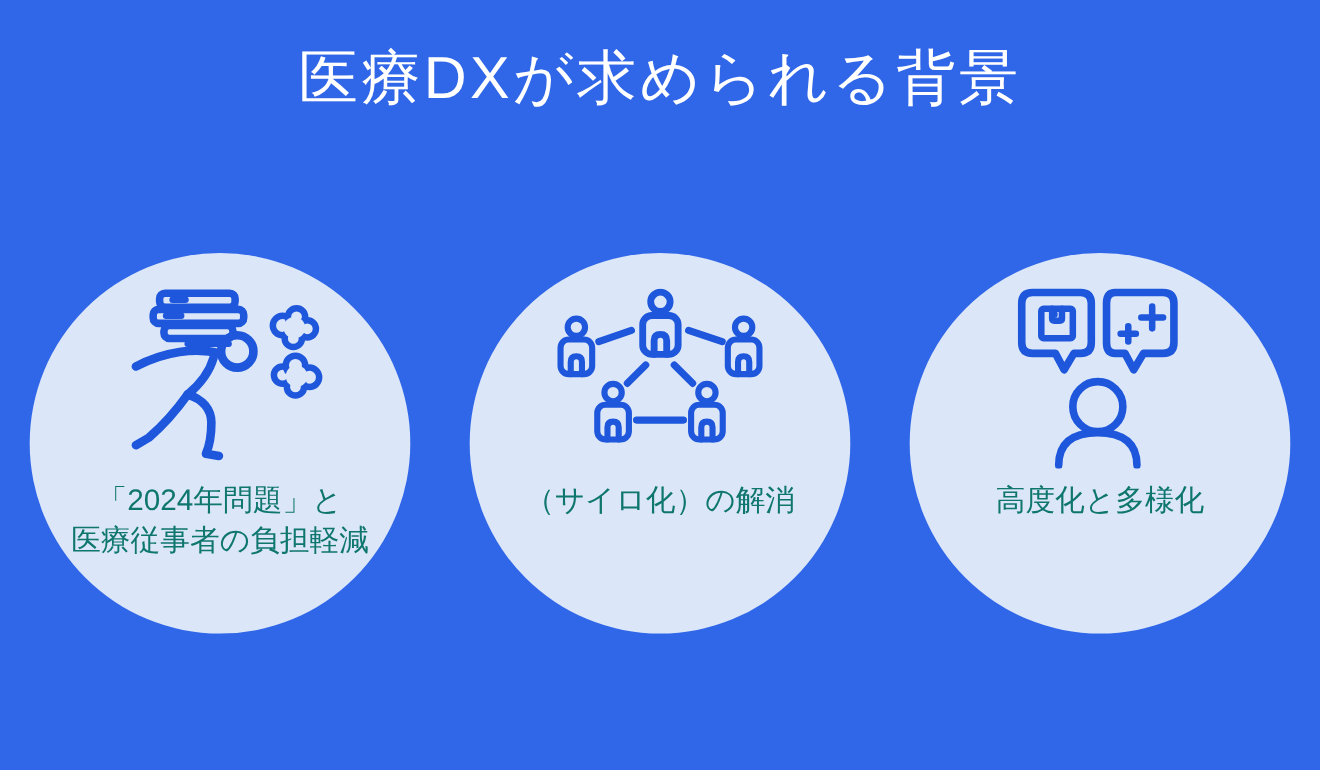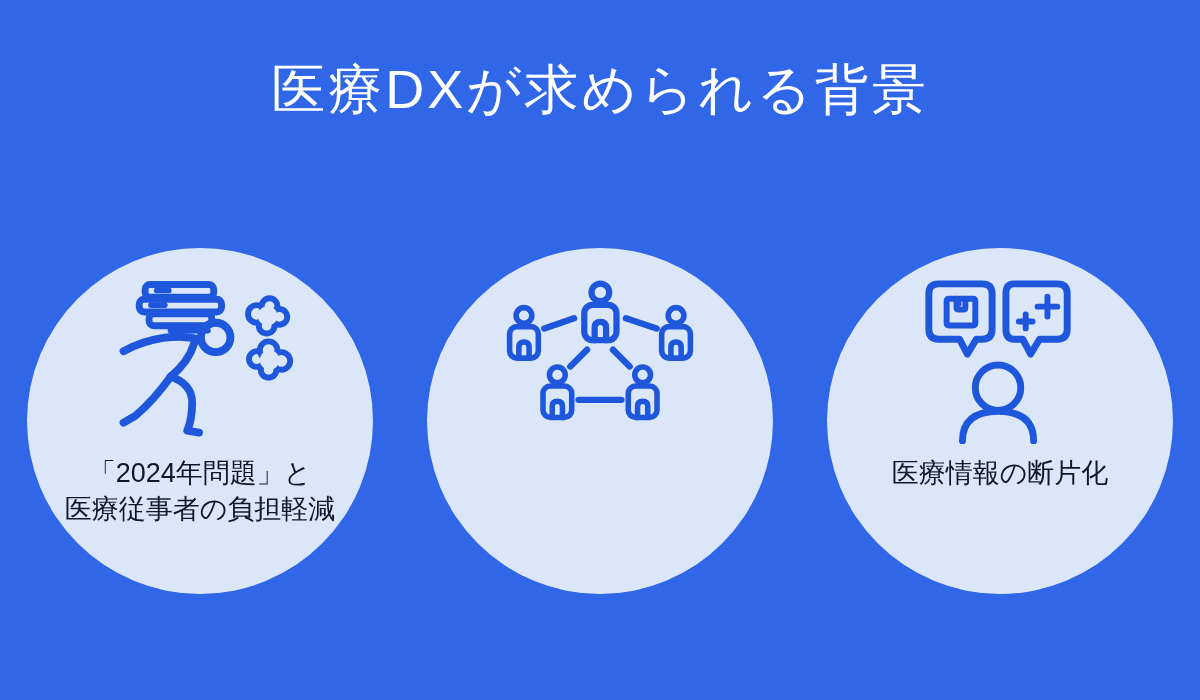--- a/index.html
+++ b/index.html
@@ -12,21 +12,21 @@
     font-family: "Liberation Sans", "DejaVu Sans", sans-serif;
   }
   .page {
     position: relative;
     width: 1200px;
     height: 700px;
     background: #3066E8;
   }
   .title {
     margin: 0;
-    padding-top: 58px;
+    padding-top: 40px;
     text-align: center;
     color: #ffffff;
     font-size: 54px;
     font-weight: 300;
     letter-spacing: 3px;
     line-height: 1.15;
   }
   .cards {
     display: flex;
     justify-content: center;
@@ -48,21 +48,21 @@
     height: 176px;
     display: flex;
     align-items: center;
     justify-content: center;
   }
   .label {
     margin-top: 8px;
     text-align: center;
     font-size: 27px;
     line-height: 1.32;
-    color: #0f172a;
+    color: #0f766e;
     font-weight: 400;
     white-space: nowrap;
   }
   svg .stroke {
     fill: none;
     stroke: #1E57DB;
     stroke-linecap: round;
     stroke-linejoin: round;
   }
   svg .fillbg { fill: #DBE7F9; stroke: none; }
@@ -134,20 +134,21 @@
           <path class="stroke" stroke-width="7" d="M 87 128 L 133 128"></path>
 
           <use href="#net-person" transform="translate(88,2) scale(1.12)"></use>
           <use href="#net-person" transform="translate(8,28)"></use>
           <use href="#net-person" transform="translate(172,28)"></use>
           <use href="#net-person" transform="translate(44,92)"></use>
           <use href="#net-person" transform="translate(136,92)"></use>
         </svg>
       </div>
       <div class="label">
+        <div>（サイロ化）の解消</div>
       </div>
     </div>
 
     <div class="card">
       <div class="icon-wrap">
         <svg width="182" height="168" viewBox="0 0 180 170">
 
           <path class="stroke" stroke-width="7" d="M 28 8 H 72 Q 82 8 82 18 V 54 Q 82 64 72 64 H 66 L 57 79 L 49 64 H 28 Q 18 64 18 54 V 18 Q 18 8 28 8 Z"></path>
           <rect class="stroke" stroke-width="6" x="36" y="23" width="29" height="27" rx="2"></rect>
           <path class="stroke" stroke-width="6" d="M 46 23 V 32 Q 46 34 48 34 H 53 Q 55 34 55 32 V 23"></path>
@@ -157,18 +158,18 @@
           <g>
             <path class="stroke" stroke-width="6" d="M 109 46 H 123 M 116 39 V 53"></path>
             <path class="stroke" stroke-width="6" d="M 128 31 H 148 M 138 21 V 41"></path>
           </g>
 
           <circle class="stroke" stroke-width="7" cx="88" cy="113" r="23"></circle>
           <path class="stroke" stroke-width="7" d="M 52 167 Q 52 137 88 137 Q 124 137 124 167"></path>
         </svg>
       </div>
       <div class="label">
-        <div>医療情報の断片化</div>
+        <div>高度化と多様化</div>
       </div>
     </div>
 
   </div>
 </div>
 
 </body></html>

